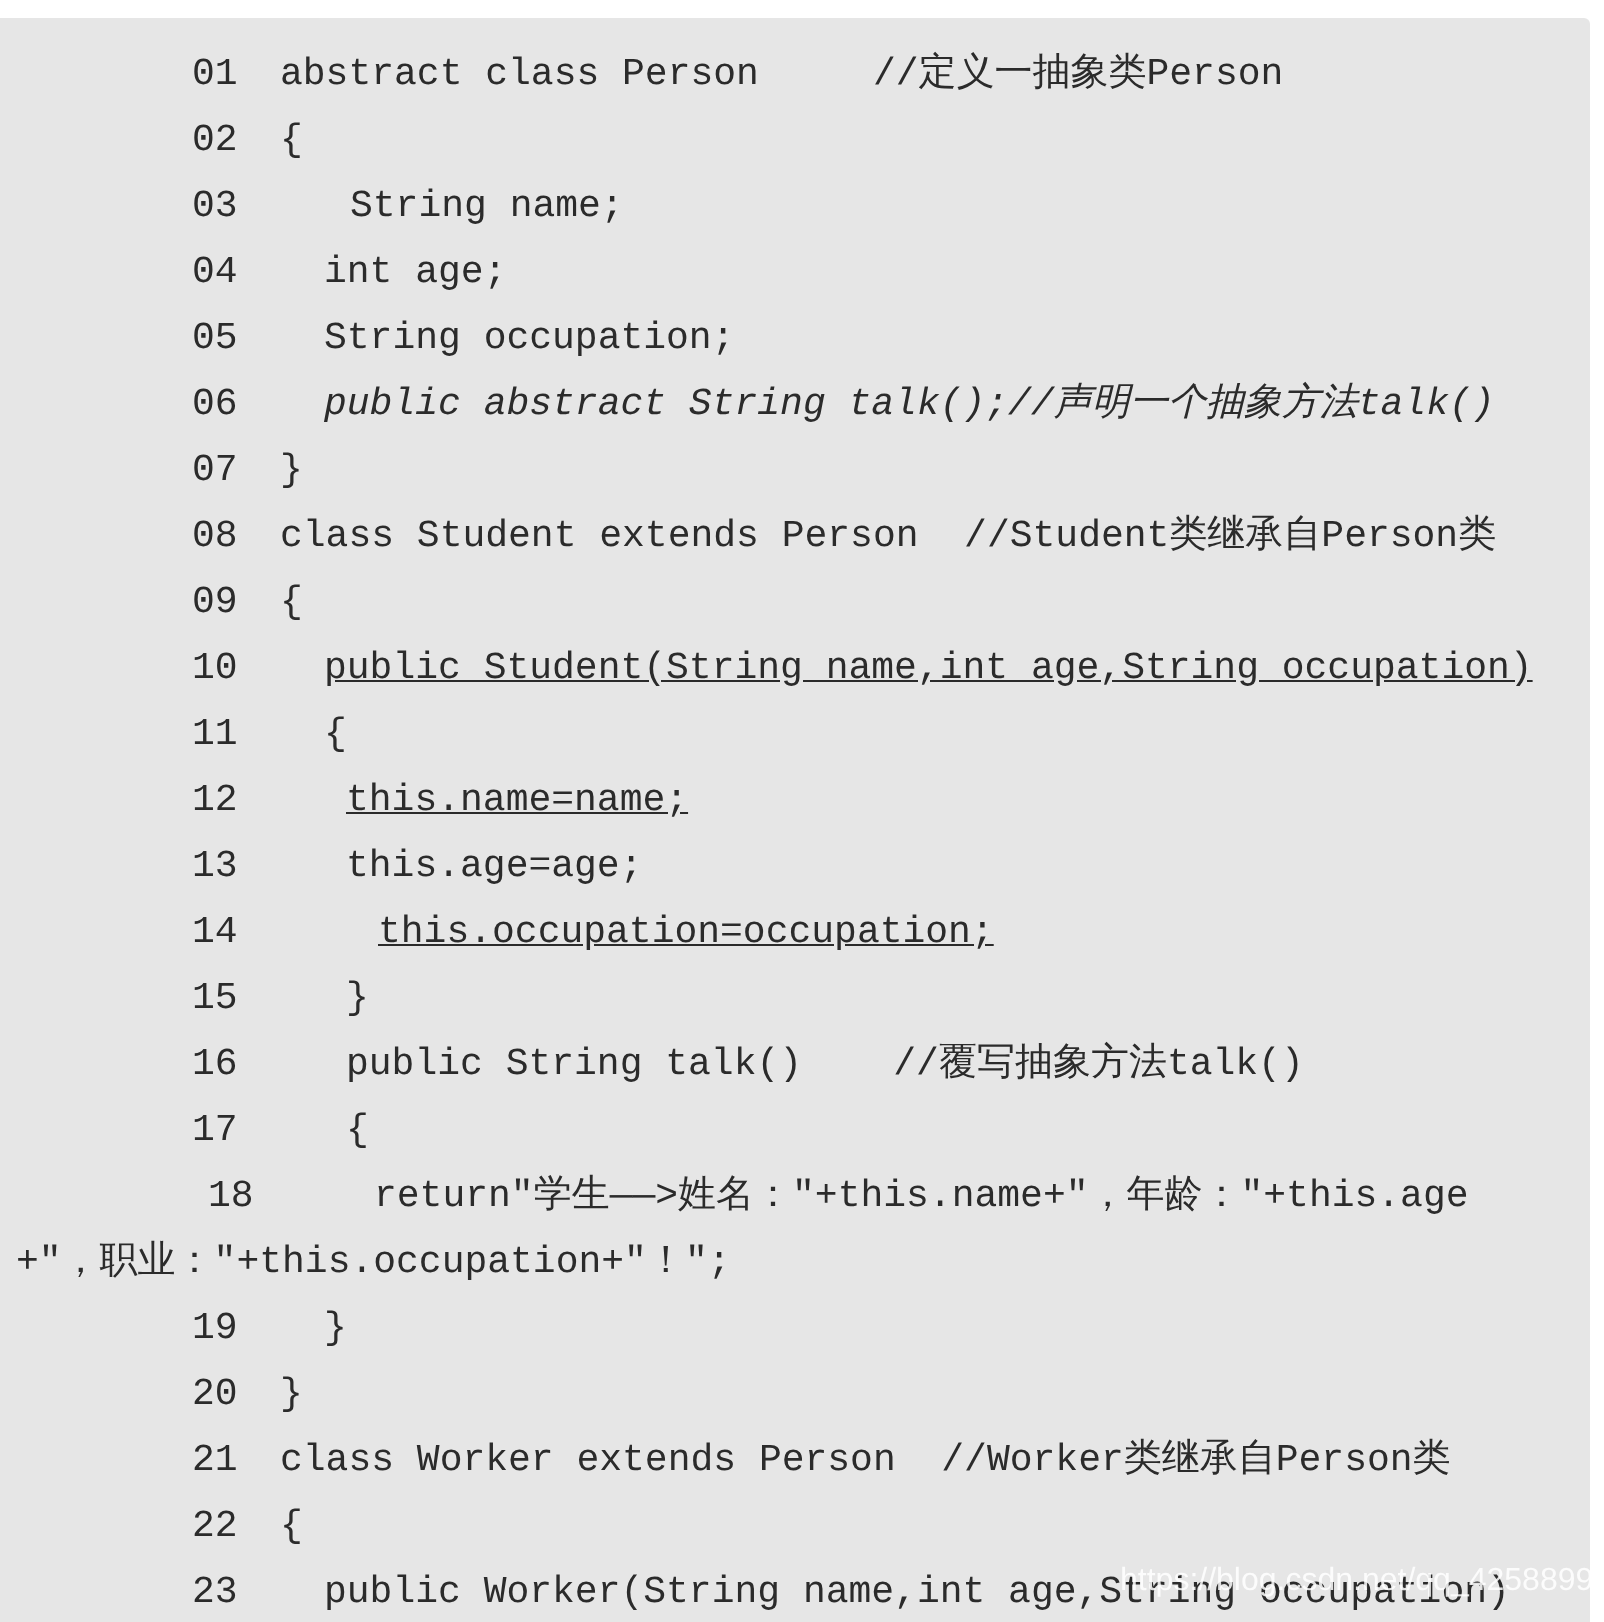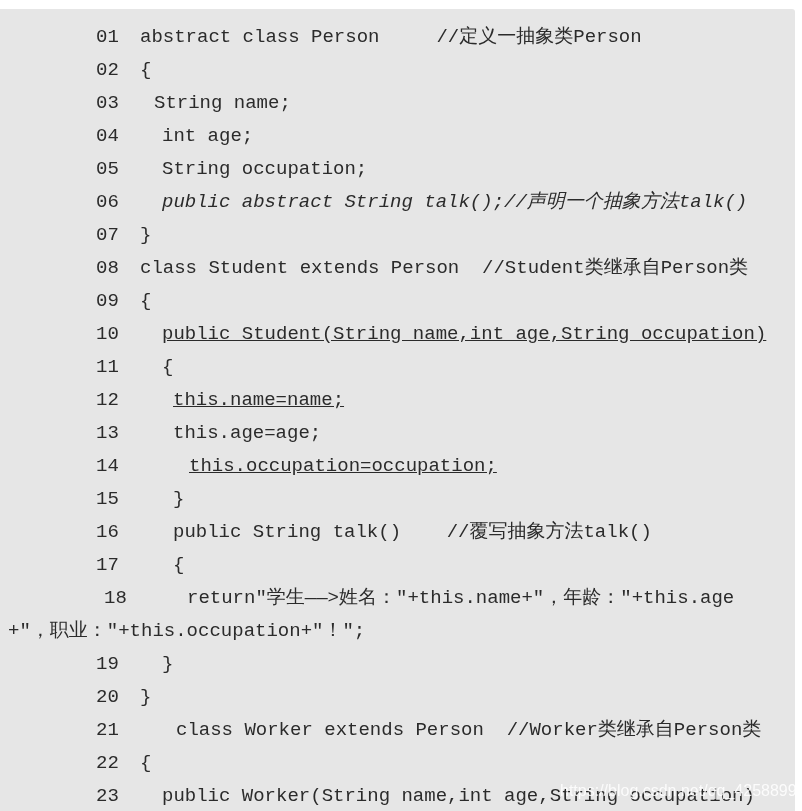--- a/index.html
+++ b/index.html
@@ -23,37 +23,37 @@
     color: rgba(255,255,255,0.85); white-space: nowrap;
   }
 </style>
 </head>
 <body>
 
 <div class="panel">
   <div class="code" id="code">
       <div class="line" style="top: 12px;"><span class="ln">01</span><span class="tx" style="left: 140px;">abstract class Person     //定义一抽象类Person</span></div>
       <div class="line" style="top: 45px;"><span class="ln">02</span><span class="tx" style="left: 140px;">{</span></div>
-      <div class="line" style="top: 78px;"><span class="ln">03</span><span class="tx" style="left: 154px;">String name;</span></div>
+      <div class="line" style="top: 78px;"><span class="ln">03</span><span class="tx" style="left: 175px;">String name;</span></div>
       <div class="line" style="top: 111px;"><span class="ln">04</span><span class="tx" style="left: 162px; text-align: right;">int age;</span></div>
       <div class="line" style="top: 144px;"><span class="ln">05</span><span class="tx" style="left: 162px;">String occupation;</span></div>
       <div class="line" style="top: 177px;"><span class="ln">06</span><span class="tx" style="left: 162px; font-style: italic;">public abstract String talk();//声明一个抽象方法talk()</span></div>
       <div class="line" style="top: 210px;"><span class="ln">07</span><span class="tx" style="left: 140px;">}</span></div>
       <div class="line" style="top: 243px;"><span class="ln">08</span><span class="tx" style="left: 140px;">class Student extends Person  //Student类继承自Person类</span></div>
       <div class="line" style="top: 276px;"><span class="ln">09</span><span class="tx" style="left: 140px;">{</span></div>
       <div class="line" style="top: 309px;"><span class="ln">10</span><span class="tx" style="left: 162px; text-decoration: underline;">public Student(String name,int age,String occupation)</span></div>
       <div class="line" style="top: 342px;"><span class="ln">11</span><span class="tx" style="left: 162px;">{</span></div>
       <div class="line" style="top: 375px;"><span class="ln">12</span><span class="tx" style="left: 173px; text-decoration: underline;">this.name=name;</span></div>
       <div class="line" style="top: 408px;"><span class="ln">13</span><span class="tx" style="left: 173px; text-align: center;">this.age=age;</span></div>
       <div class="line" style="top: 441px;"><span class="ln">14</span><span class="tx" style="left: 189px; text-decoration: underline;">this.occupation=occupation;</span></div>
       <div class="line" style="top: 474px;"><span class="ln">15</span><span class="tx" style="left: 173px;">}</span></div>
       <div class="line" style="top: 507px;"><span class="ln">16</span><span class="tx" style="left: 173px;">public String talk()    //覆写抽象方法talk()</span></div>
       <div class="line" style="top: 540px;"><span class="ln">17</span><span class="tx" style="left: 173px;">{</span></div>
       <div class="line" style="top: 573px;"><span class="ln" style="left: 104px;">18</span><span class="tx" style="left: 187px;">return"学生——&gt;姓名："+this.name+"，年龄："+this.age</span></div>
       <div class="wrap" style="top: 606px;">+"，职业："+this.occupation+"！";</div>
       <div class="line" style="top: 639px;"><span class="ln">19</span><span class="tx" style="left: 162px;">}</span></div>
       <div class="line" style="top: 672px;"><span class="ln">20</span><span class="tx" style="left: 140px;">}</span></div>
-      <div class="line" style="top: 705px;"><span class="ln">21</span><span class="tx" style="left: 140px; margin-left: 36px;">class Worker extends Person  //Worker类继承自Person类</span></div>
+      <div class="line" style="top: 705px;"><span class="ln">21</span><span class="tx" style="left: 140px;">class Worker extends Person  //Worker类继承自Person类</span></div>
       <div class="line" style="top: 738px;"><span class="ln">22</span><span class="tx" style="left: 140px;">{</span></div>
       <div class="line" style="top: 771px;"><span class="ln">23</span><span class="tx" style="left: 162px;">public Worker(String name,int age,String occupation)</span></div>
     </div>
 </div>
 <div class="watermark">https://blog.csdn.net/qq_42588990</div>
 
 </body></html>

